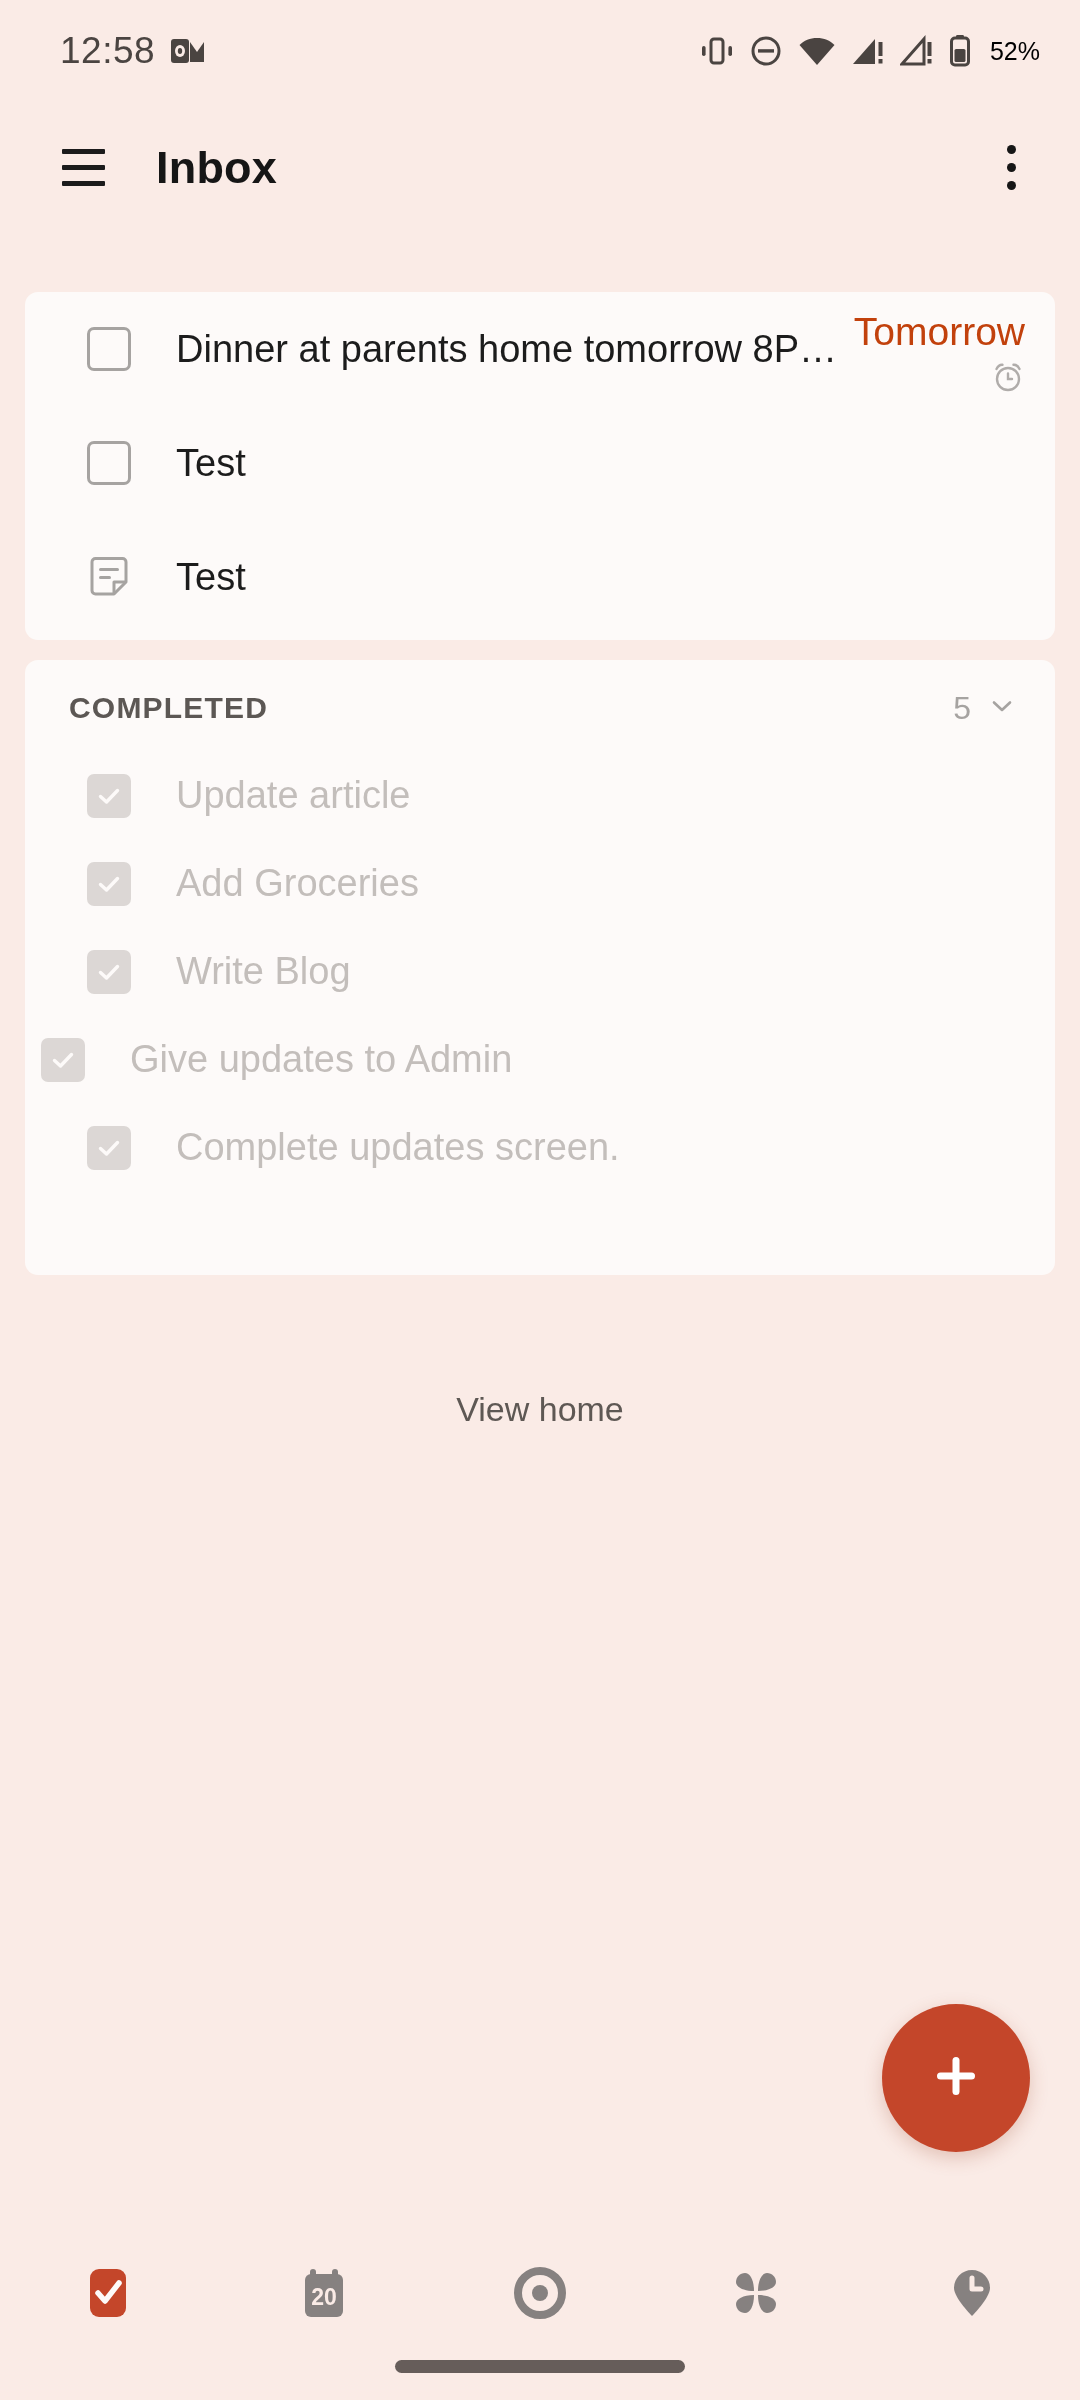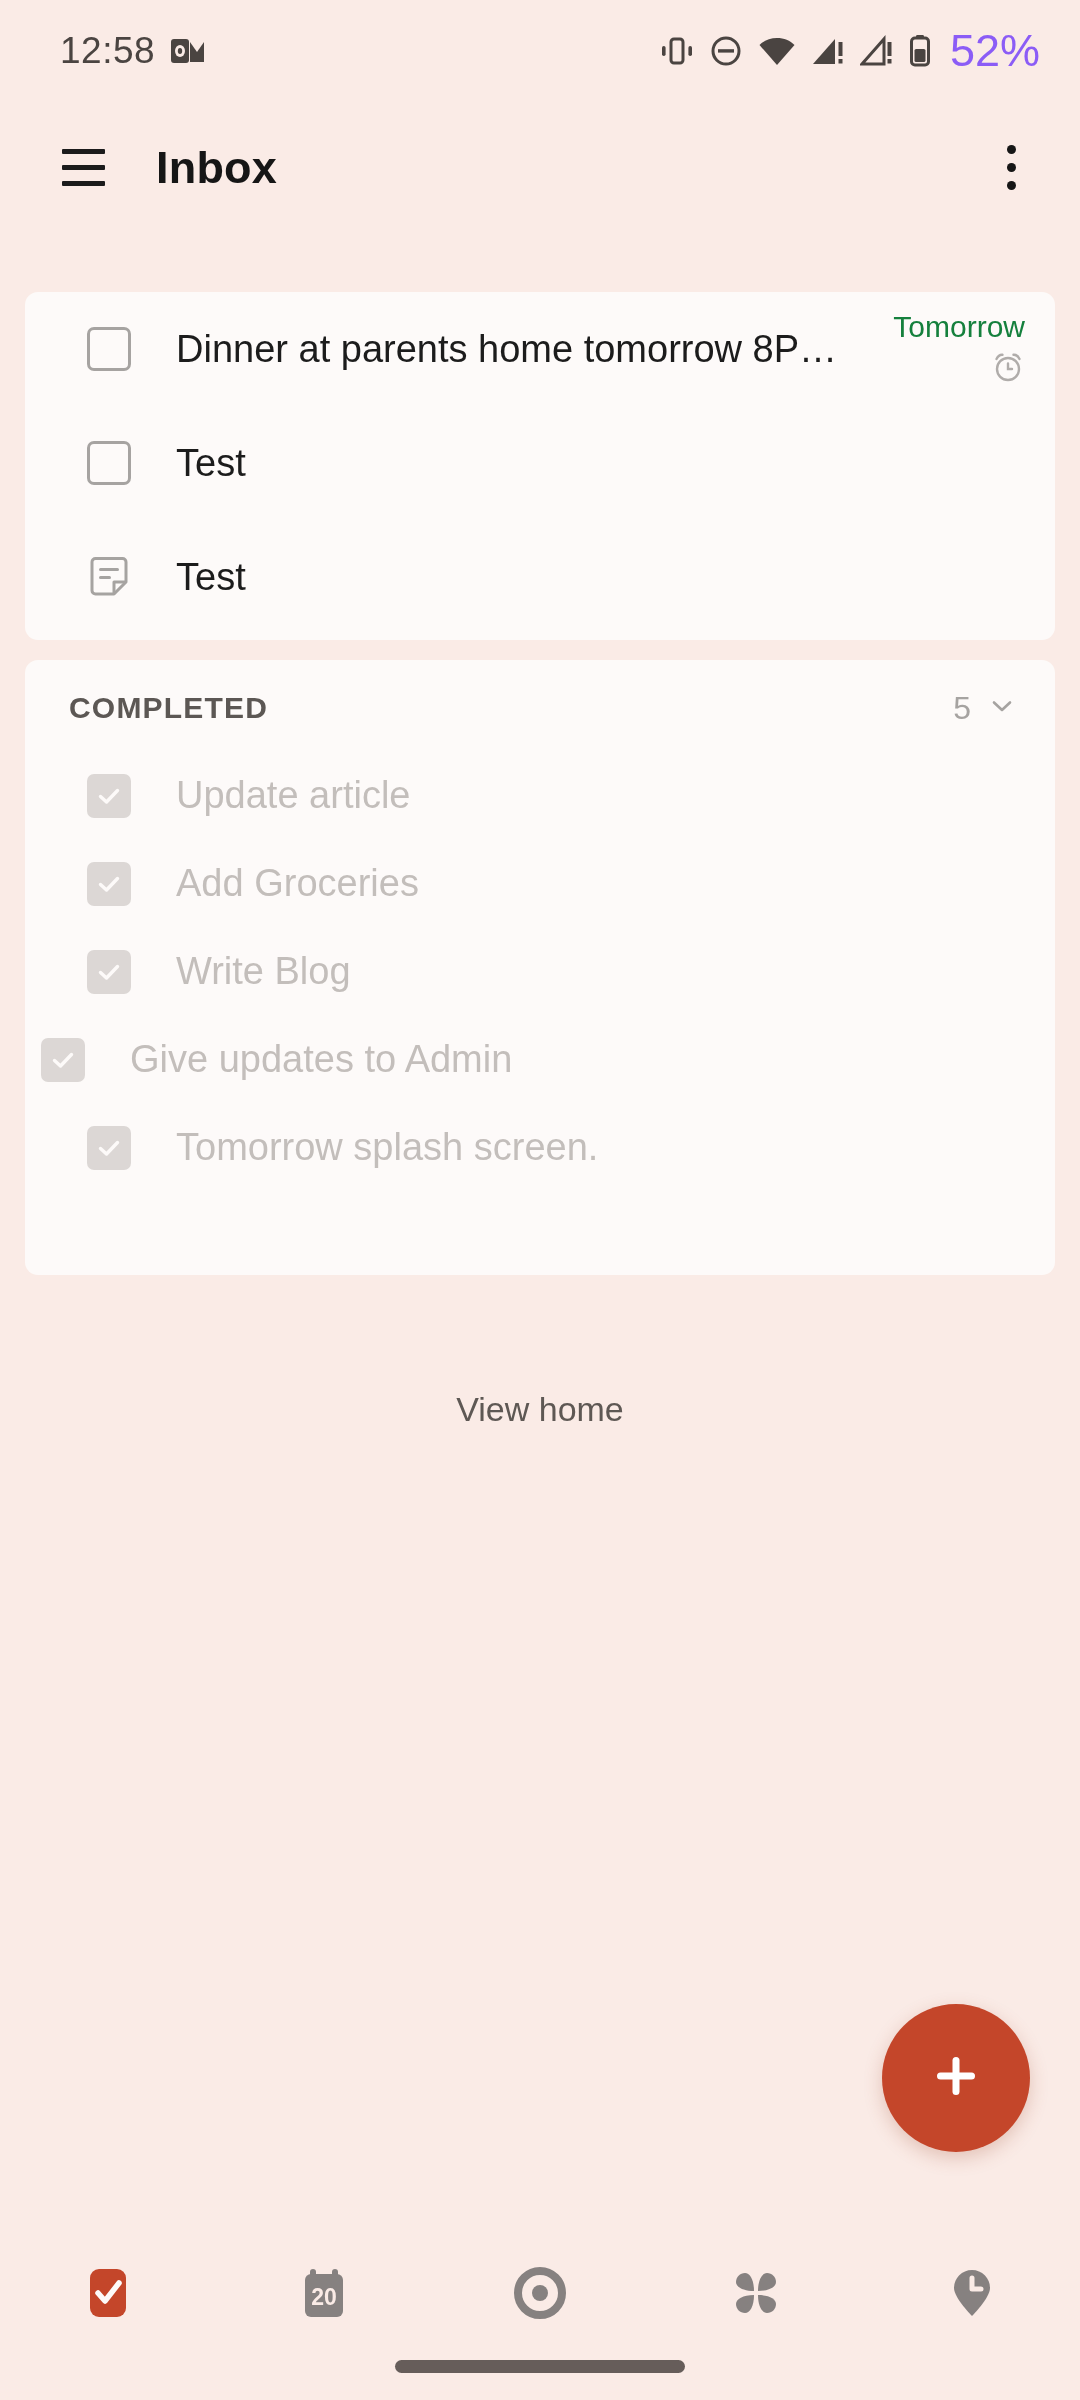--- a/index.html
+++ b/index.html
@@ -37,22 +37,22 @@
     font-size: 37px;
     color: #4A4441;
     letter-spacing: 0.5px;
   }
   .status-right {
     display: flex;
     align-items: center;
     gap: 15px;
   }
   .status-battery-text {
-    font-size: 45px;
-    color: #8b5cf6;
+    font-size: 25px;
+    color: #000000;
     margin-left: 4px;
   }
   .sicon { display: block; }
 
   
   .appbar {
     position: absolute;
     top: 100px; left: 0;
     width: 1080px;
     height: 135px;
@@ -132,22 +132,22 @@
   .due-wrap {
     position: absolute;
     right: 30px;
     top: 18px;
     display: flex;
     flex-direction: column;
     align-items: flex-end;
     gap: 6px;
   }
   .due-label {
-    font-size: 30px;
-    color: #15803d;
+    font-size: 39px;
+    color: #c2410c;
   }
   .alarm-icon { display: block; }
 
   
   .completed-header {
     display: flex;
     align-items: center;
     height: 96px;
     padding: 0 38px 0 44px;
   }
@@ -405,21 +405,21 @@
       </span>
       <span class="done-title">Give updates to Admin</span>
     </div>
 
     <div class="done-row" style="margin-top:13px;">
       <span class="checkbox-done">
         <svg width="30" height="30" viewBox="0 0 30 30">
             <path d="M6.5 15.5 L12.5 21 L23.5 9.5" fill="none" stroke="#FDFAF9" stroke-width="3.4" stroke-linecap="round" stroke-linejoin="round"></path>
           </svg>
       </span>
-      <span class="done-title">Tomorrow splash screen.</span>
+      <span class="done-title">Complete updates screen.</span>
     </div>
 
   </div>
 
   <div class="view-more">View home</div>
 
   <div class="fab">
     <span>
       <svg width="60" height="60" viewBox="0 0 60 60">
         <rect x="26.5" y="11" width="7" height="38" rx="3.5" fill="#FFFFFF"></rect>

